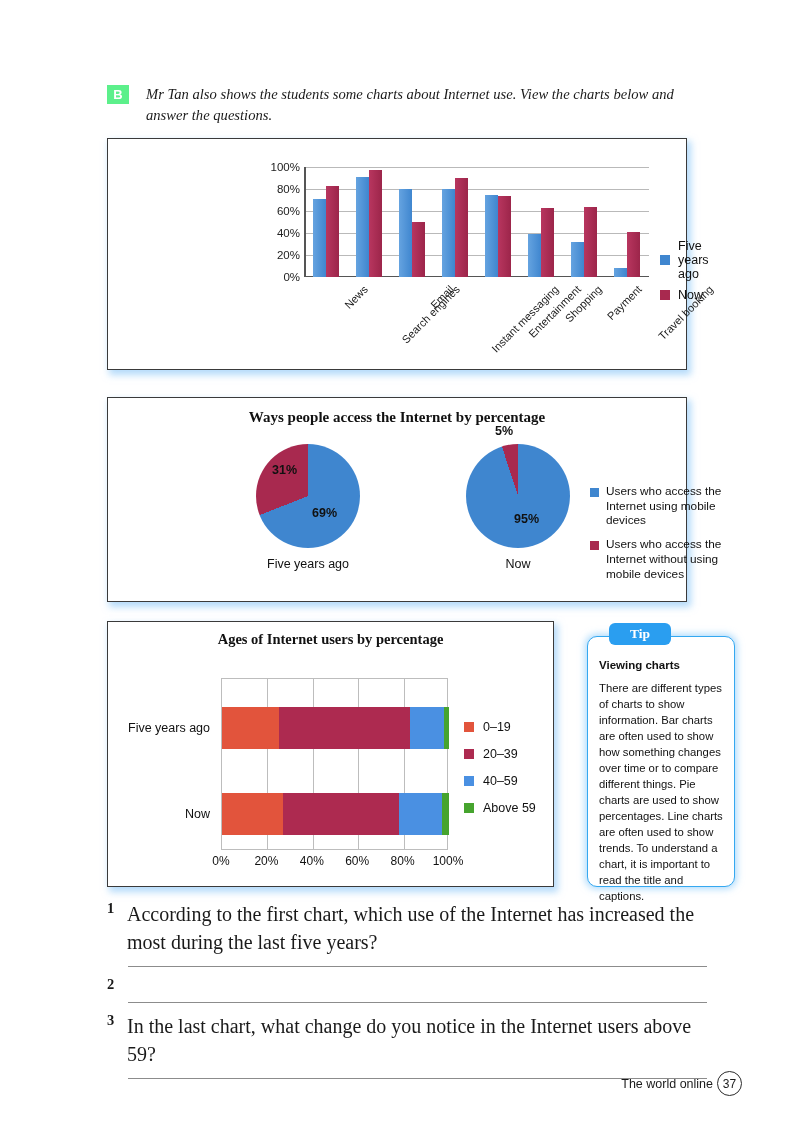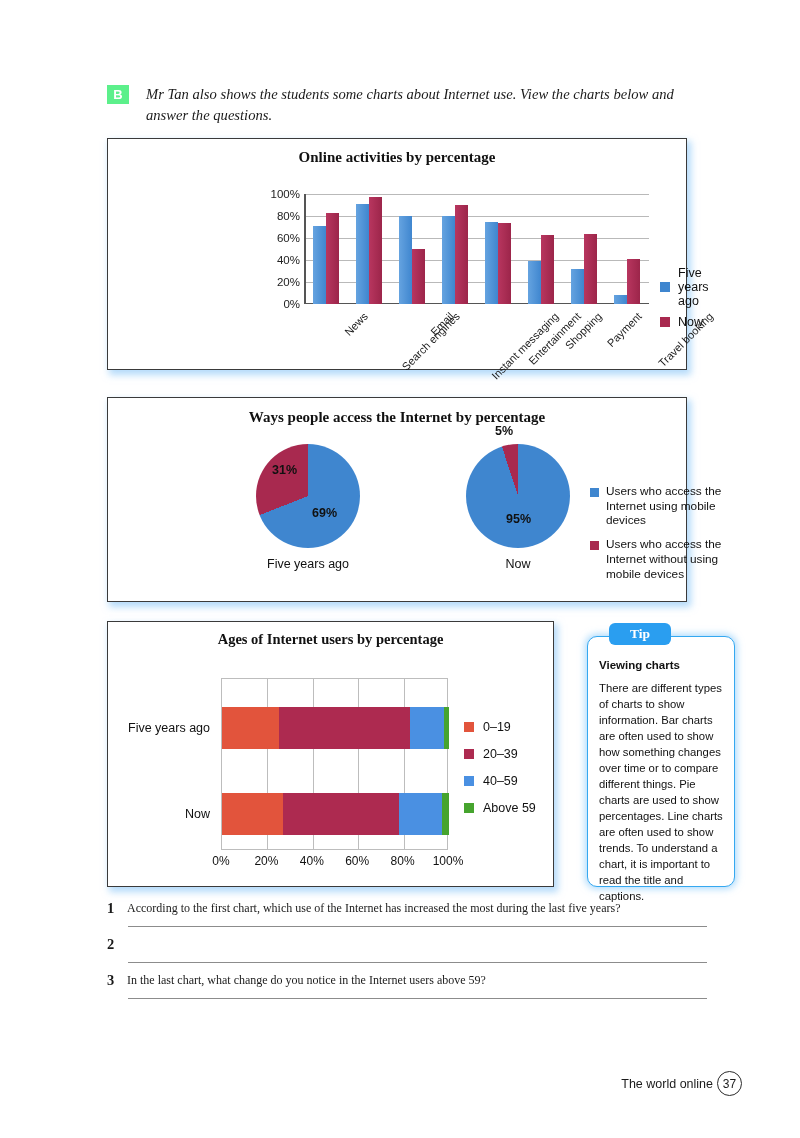--- a/index.html
+++ b/index.html
@@ -139,21 +139,21 @@
     font-size:11.3px; line-height:1.42; color:#111;
   }
 
   
   .questions { position:absolute; left:107px; top:900px; width:600px; }
   .q-item { display:flex; margin-bottom:2px; }
   .q-num {
     width:20px; flex:none; font-family:"Liberation Serif", serif;
     font-weight:bold; font-size:14.5px;
   }
-  .q-text { font-family:"Liberation Serif", serif; font-size:12px; line-height:1.42; }
+  .q-text { font-family:"Liberation Serif", serif; font-size:20px; line-height:1.42; }
   .q-rule { height:1px; background:#8c8c8c; margin:9px 0 9px 21px; }
 
   
   .footer { position:absolute; right:58px; bottom:42px; display:flex; align-items:center; }
   .footer-text { font-family:"Liberation Sans", sans-serif; font-size:12.5px; color:#1a1a1a; }
   .footer-page {
     margin-left:4px; width:25px; height:25px; border:1px solid #2b2b2b; border-radius:50%;
     display:flex; align-items:center; justify-content:center;
     font-family:"Liberation Sans", sans-serif; font-size:12px; color:#1a1a1a;
   }
@@ -162,21 +162,20 @@
 <body>
 
 <div class="intro">
   <div class="intro-row">
     <div class="badge-b">B</div>
     <div class="intro-text">Mr Tan also shows the students some charts about Internet use. View the charts below and answer the questions.</div>
   </div>
 </div>
 
 <div class="panel" id="panel-bar">
-  <div class="chart-title">Online activities by percentage</div>
   <div class="barchart-wrap">
     <div class="bc-ylabels">
         <div class="bc-ylab" style="top: 116px;">0%</div>
         <div class="bc-ylab" style="top: 94px;">20%</div>
         <div class="bc-ylab" style="top: 72px;">40%</div>
         <div class="bc-ylab" style="top: 50px;">60%</div>
         <div class="bc-ylab" style="top: 28px;">80%</div>
         <div class="bc-ylab" style="top: 6px;">100%</div>
       </div>
     <div class="bc-plot">
@@ -252,21 +251,21 @@
   <div class="pie-area">
     <div class="pie-block" id="pie-a">
       <div class="pie-disc" style="background: conic-gradient(rgb(63, 134, 207) 0deg, rgb(63, 134, 207) 248.4deg, rgb(168, 41, 79) 248.4deg, rgb(168, 41, 79) 360deg);">
         <span class="pie-val" style="left:56px; top:62px;">69%</span>
         <span class="pie-val" style="left:16px; top:19px;">31%</span>
       </div>
       <div class="pie-caption">Five years ago</div>
     </div>
     <div class="pie-block" id="pie-b">
       <div class="pie-disc" style="background: conic-gradient(from -18deg, rgb(168, 41, 79) 0deg, rgb(168, 41, 79) 18deg, rgb(63, 134, 207) 18deg, rgb(63, 134, 207) 360deg);">
-        <span class="pie-val" style="left:40px; top:68px;">95%</span>
+        <span class="pie-val" style="left:48px; top:68px;">95%</span>
         <span class="pie-val" style="left:29px; top:-20px;">5%</span>
       </div>
       <div class="pie-caption">Now</div>
     </div>
     <div class="pie-legend">
         <div class="pl-row">
           <span class="pl-sw blue"></span>
           <span class="pl-tx">Users who access the Internet using mobile devices</span>
         </div>
         <div class="pl-row">

